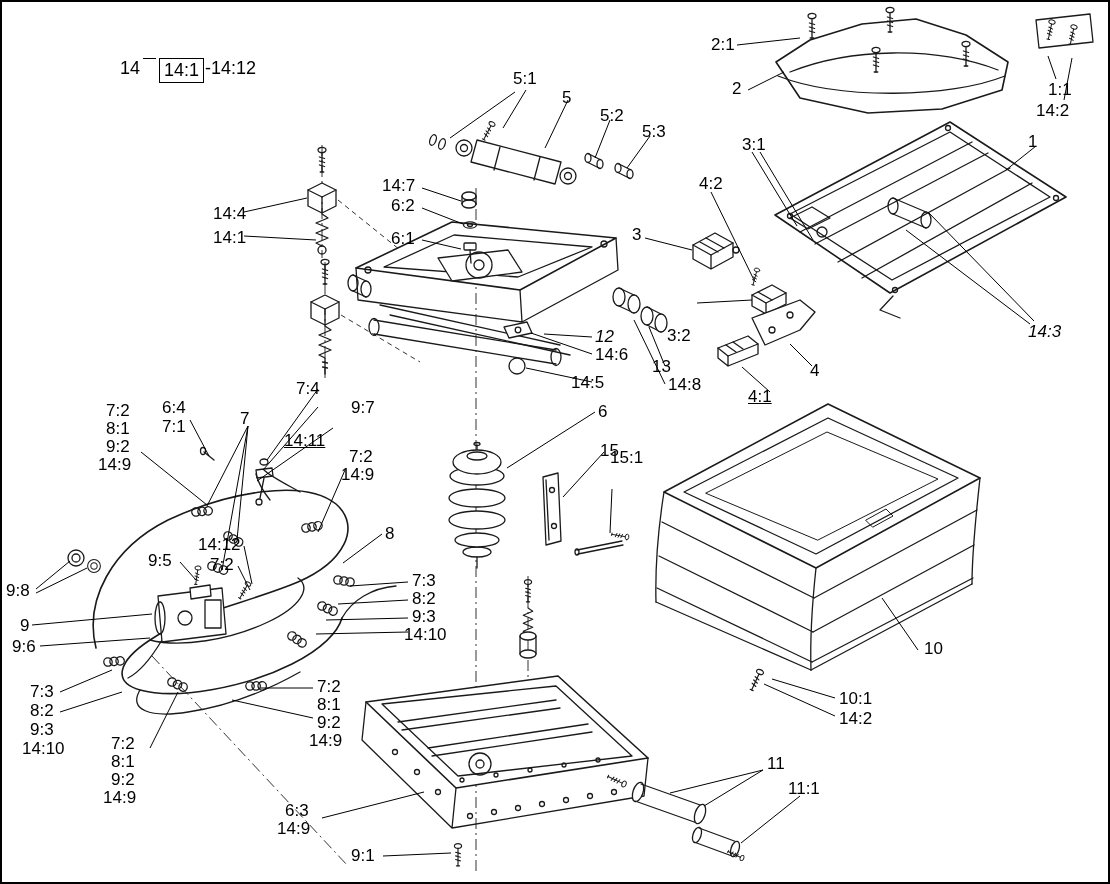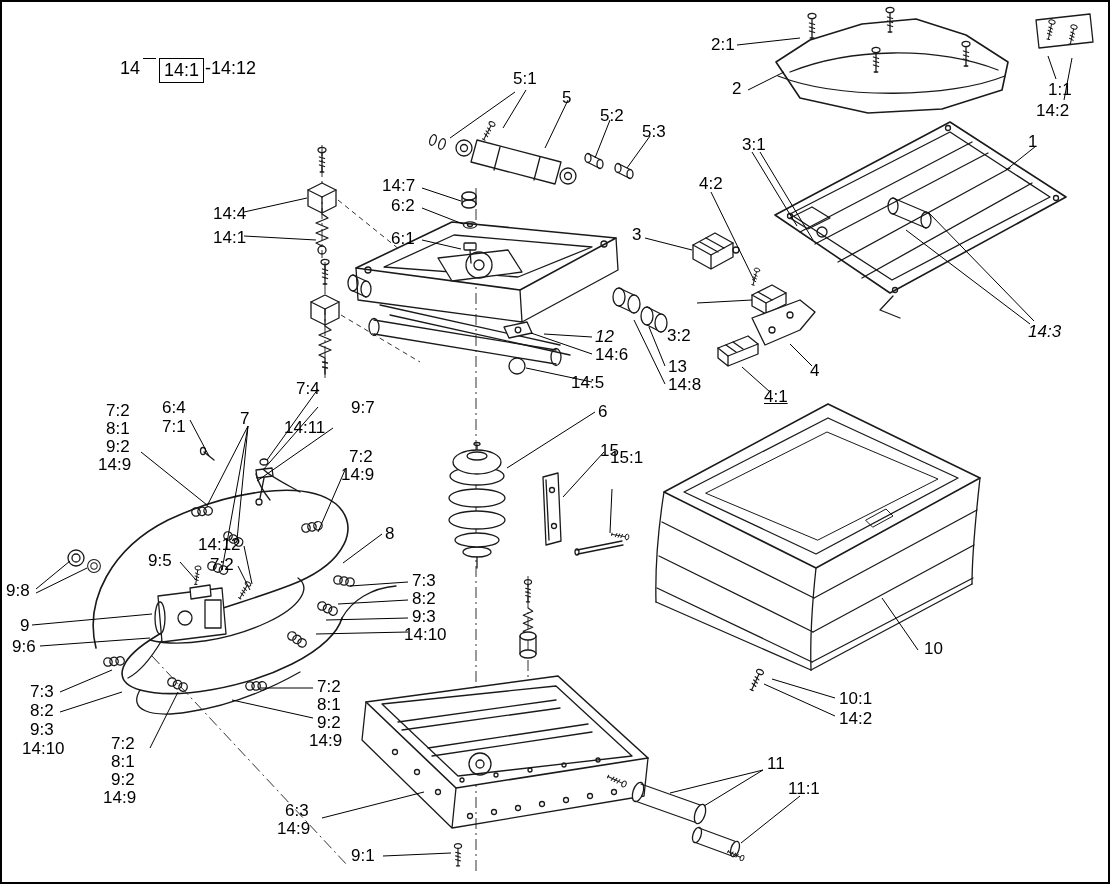--- a/index.html
+++ b/index.html
@@ -416,30 +416,30 @@
       <span class="callout" style="left: 699px; top: 175px;">4:2</span>
       <span class="callout" style="left: 382px; top: 177px;">14:7</span>
       <span class="callout" style="left: 391px; top: 197px;">6:2</span>
       <span class="callout" style="left: 391px; top: 230px;">6:1</span>
       <span class="callout" style="left: 632px; top: 226px;">3</span>
       <span class="callout" style="left: 213px; top: 205px;">14:4</span>
       <span class="callout" style="left: 213px; top: 229px;">14:1</span>
       <span class="callout" style="left: 667px; top: 295px; margin-top: 32px;">3:2</span>
       <span class="callout" style="left: 595px; top: 328px; font-style: italic;">12</span>
       <span class="callout" style="left: 595px; top: 346px;">14:6</span>
-      <span class="callout" style="left: 668px; top: 358px;">13</span>
+      <span class="callout" style="left: 652px; top: 358px;">13</span>
       <span class="callout" style="left: 668px; top: 376px;">14:8</span>
       <span class="callout" style="left: 571px; top: 374px;">14:5</span>
       <span class="callout" style="left: 1028px; top: 323px; font-style: italic;">14:3</span>
       <span class="callout" style="left: 810px; top: 362px;">4</span>
-      <span class="callout" style="left: 764px; top: 388px; text-decoration: underline;">4:1</span>
+      <span class="callout" style="left: 748px; top: 388px; text-decoration: underline;">4:1</span>
       <span class="callout" style="left: 598px; top: 403px;">6</span>
       <span class="callout" style="left: 296px; top: 380px;">7:4</span>
       <span class="callout" style="left: 312px; top: 399px; margin-left: 39px;">9:7</span>
-      <span class="callout" style="left: 284px; top: 419px;">14:11</span>
+      <span class="callout" style="left: 284px; top: 432px; text-decoration: underline;">14:11</span>
       <span class="callout" style="left: 240px; top: 410px;">7</span>
       <span class="callout" style="left: 162px; top: 399px;">6:4</span>
       <span class="callout" style="left: 162px; top: 418px;">7:1</span>
       <span class="callout" style="left: 106px; top: 402px;">7:2</span>
       <span class="callout" style="left: 106px; top: 420px;">8:1</span>
       <span class="callout" style="left: 106px; top: 438px;">9:2</span>
       <span class="callout" style="left: 98px; top: 456px;">14:9</span>
       <span class="callout" style="left: 349px; top: 448px;">7:2</span>
       <span class="callout" style="left: 341px; top: 466px;">14:9</span>
       <span class="callout" style="left: 600px; top: 442px;">15</span>

